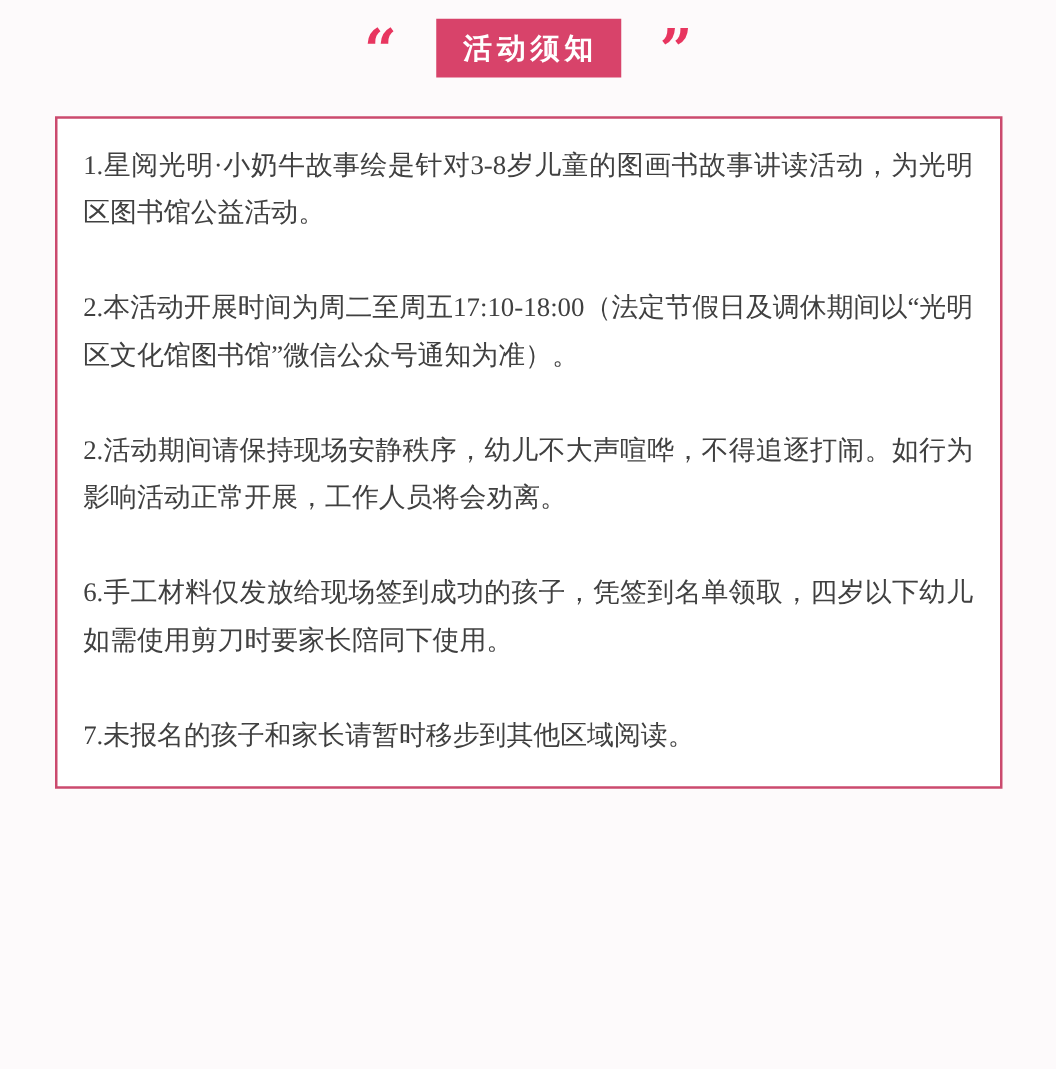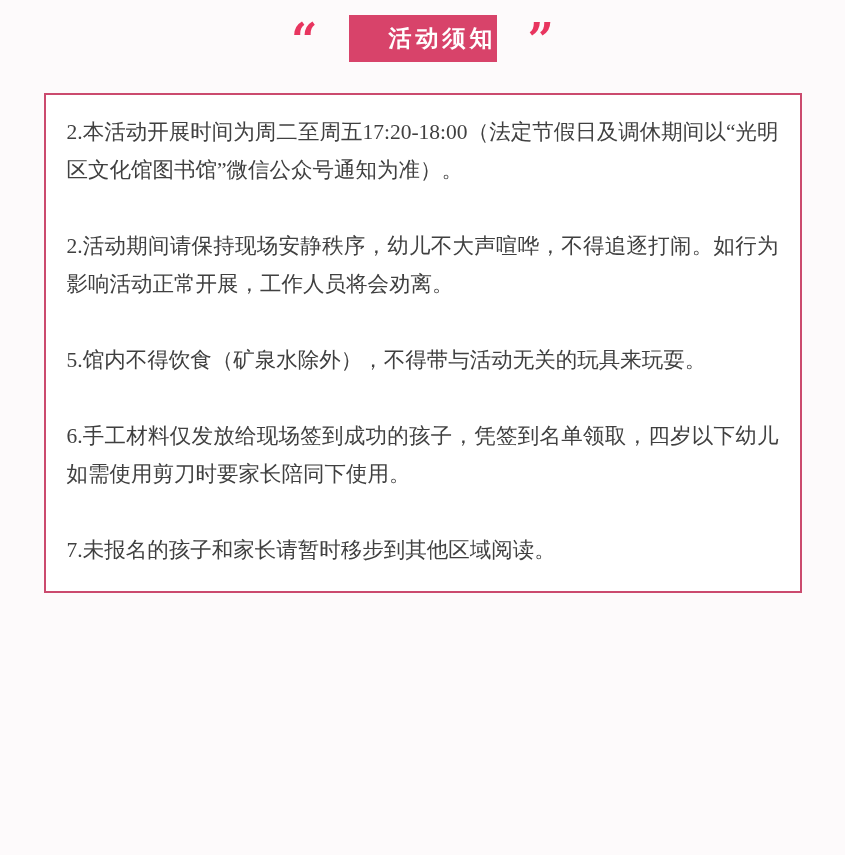--- a/index.html
+++ b/index.html
@@ -30,21 +30,21 @@
     position: relative;
     top: 2px;
     user-select: none;
   }
   .title-badge {
     width: 148px;
     height: 47px;
     background: #d8436a;
     display: flex;
     align-items: center;
-    justify-content: flex-end;
+    justify-content: center;
   }
   .title-badge span {
     font-family: "Liberation Sans", "DejaVu Sans", sans-serif;
     font-weight: bold;
     font-size: 23px;
     color: #ffffff;
     letter-spacing: 4px;
     padding-left: 4px;
     white-space: nowrap;
   }
@@ -72,18 +72,18 @@
 
 <div class="header-row">
   <span class="quote">“</span>
   <div class="title-badge">
     <span>活动须知</span>
   </div>
   <span class="quote">”</span>
 </div>
 
 <div class="notice-box">
-  <p class="notice-item">2.本活动开展时间为周二至周五17:20-18:00（法定节假日及调休期间以“光明区文化馆图书馆”微信公众号通知为准）。</p>
+  <p class="notice-item">1.星阅光明·小奶牛故事绘是针对3-8岁儿童的图画书故事讲读活动，为光明区图书馆公益活动。</p>
+  <p class="notice-item">2.本活动开展时间为周二至周五17:10-18:00（法定节假日及调休期间以“光明区文化馆图书馆”微信公众号通知为准）。</p>
   <p class="notice-item">2.活动期间请保持现场安静秩序，幼儿不大声喧哗，不得追逐打闹。如行为影响活动正常开展，工作人员将会劝离。</p>
-  <p class="notice-item">5.馆内不得饮食（矿泉水除外），不得带与活动无关的玩具来玩耍。</p>
   <p class="notice-item">6.手工材料仅发放给现场签到成功的孩子，凭签到名单领取，四岁以下幼儿如需使用剪刀时要家长陪同下使用。</p>
   <p class="notice-item">7.未报名的孩子和家长请暂时移步到其他区域阅读。</p>
 </div>
 
 </body></html>

